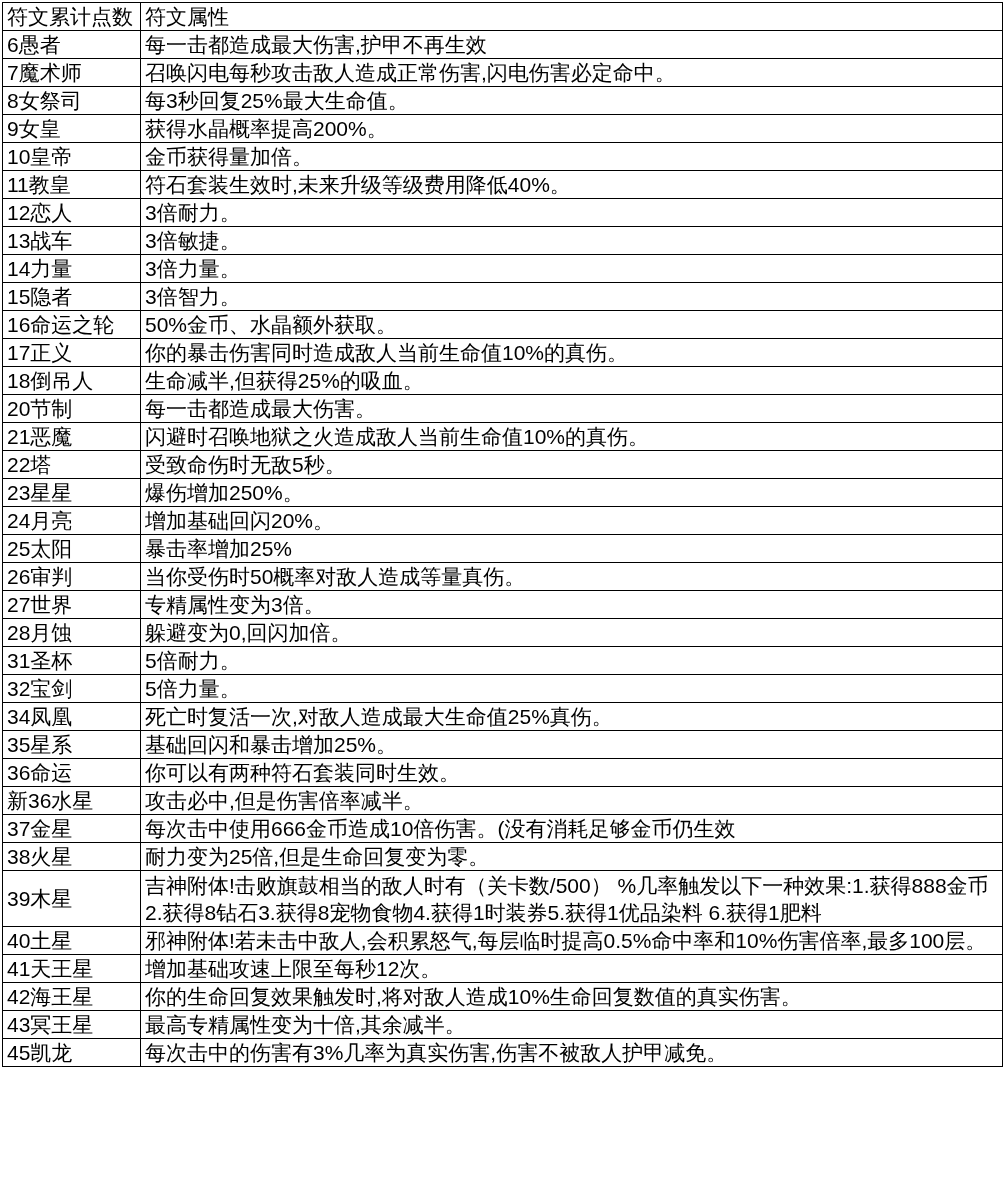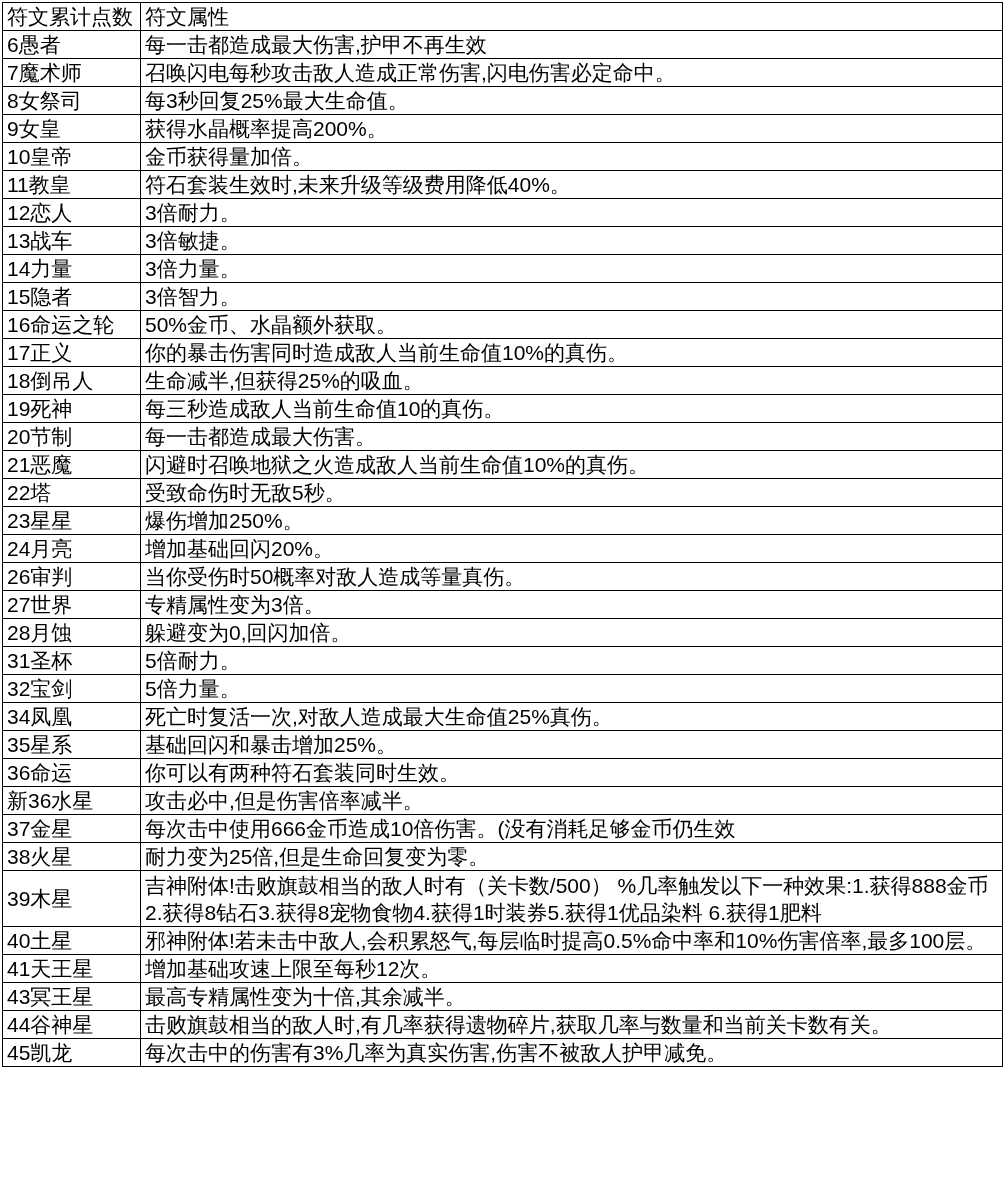--- a/index.html
+++ b/index.html
@@ -107,42 +107,42 @@
         </tr>
         <tr>
           <td>17正义</td>
           <td>你的暴击伤害同时造成敌人当前生命值10%的真伤。</td>
         </tr>
         <tr>
           <td>18倒吊人</td>
           <td>生命减半,但获得25%的吸血。</td>
         </tr>
         <tr>
-          <td>19死神</td>
-          <td>每三秒造成敌人当前生命值10的真伤。</td>
-        </tr>
-        <tr>
           <td>20节制</td>
           <td>每一击都造成最大伤害。</td>
         </tr>
         <tr>
           <td>21恶魔</td>
           <td>闪避时召唤地狱之火造成敌人当前生命值10%的真伤。</td>
         </tr>
         <tr>
           <td>22塔</td>
           <td>受致命伤时无敌5秒。</td>
         </tr>
         <tr>
           <td>23星星</td>
           <td>爆伤增加250%。</td>
         </tr>
         <tr>
           <td>24月亮</td>
           <td>增加基础回闪20%。</td>
+        </tr>
+        <tr>
+          <td>25太阳</td>
+          <td>暴击率增加25%</td>
         </tr>
         <tr>
           <td>26审判</td>
           <td>当你受伤时50概率对敌人造成等量真伤。</td>
         </tr>
         <tr>
           <td>27世界</td>
           <td>专精属性变为3倍。</td>
         </tr>
         <tr>
@@ -187,26 +187,26 @@
         </tr>
         <tr>
           <td>40土星</td>
           <td>邪神附体!若未击中敌人,会积累怒气,每层临时提高0.5%命中率和10%伤害倍率,最多100层。</td>
         </tr>
         <tr>
           <td>41天王星</td>
           <td>增加基础攻速上限至每秒12次。</td>
         </tr>
         <tr>
+          <td>42海王星</td>
+          <td>你的生命回复效果触发时,将对敌人造成10%生命回复数值的真实伤害。</td>
+        </tr>
+        <tr>
           <td>43冥王星</td>
           <td>最高专精属性变为十倍,其余减半。</td>
-        </tr>
-        <tr>
-          <td>44谷神星</td>
-          <td>击败旗鼓相当的敌人时,有几率获得遗物碎片,获取几率与数量和当前关卡数有关。</td>
         </tr>
         <tr>
           <td>45凯龙</td>
           <td>每次击中的伤害有3%几率为真实伤害,伤害不被敌人护甲减免。</td>
         </tr>
       </tbody>
   </table>
 </div>
 
 </body></html>

